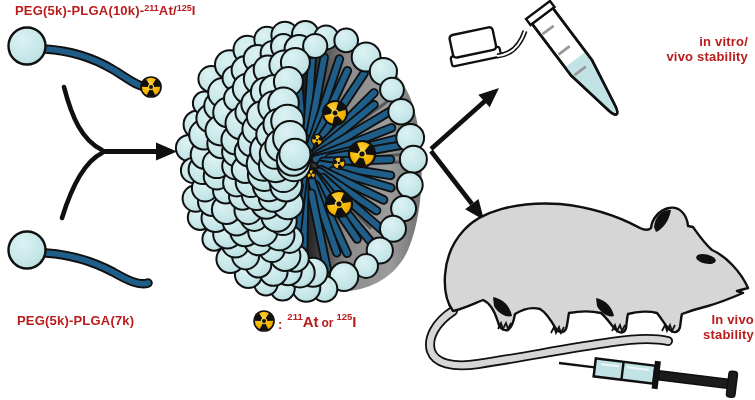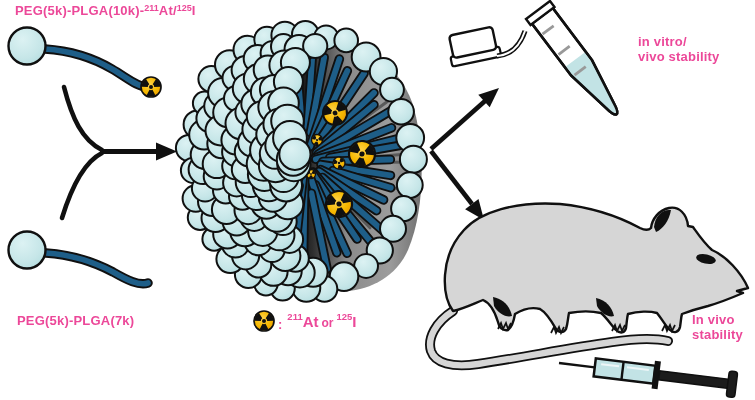--- a/index.html
+++ b/index.html
@@ -1,23 +1,23 @@
 <!DOCTYPE html>
 <html style="--corona-blue: #c6e6e8; --corona-blue-light: #daf1f2; --corona-blue-deep: #b2dcdf; --tail-blue: #1e5e88; --liquid-blue: #c2e3e5; --mouse-gray: #d6d6d6; --core-gray: #8f8f8f; --core-dark: #0a0a0a; --trefoil-yellow: #f5b800; --trefoil-yellow-light: #ffd44d; --trefoil-yellow-deep: #e89400; --outline-black: #111111; --tick-gray: #999999;"><head>
 <meta charset="utf-8">
 <style>
   html,body{margin:0;padding:0;background:#fff}
   .stage{
     position:relative;width:755px;height:400px;background:#ffffff;overflow:hidden;
-    font-family:"Liberation Sans",sans-serif;color:#ec4899;
+    font-family:"Liberation Sans",sans-serif;color:#b91c1c;
   }
   .stage svg.art{position:absolute;left:0;top:0}
   .caption{position:absolute;font-size:13px;font-weight:700;letter-spacing:.2px;white-space:nowrap}
   .caption .sup{font-size:9px;position:relative;top:-4.5px;letter-spacing:0}
-  .centered{text-align:left;white-space:normal;line-height:15px}
+  .centered{text-align:right;white-space:normal;line-height:15px}
   .legend-row{position:absolute;left:252px;top:309px;display:flex;align-items:center;font-weight:700}
   .legend-colon{font-size:13px;margin:6px 5px 0 2px}
   .legend-big{font-size:15px}
   .legend-or{font-size:12px;padding:0 3px;position:relative;top:2px}
   .legend-sup{font-size:9.5px;position:relative;top:-5px}
   
   .rb{stroke:#101010;stroke-width:9.5;stroke-linecap:round}
   .rf{stroke:var(--tail-blue);stroke-width:5.8;stroke-linecap:round}
   .rg{stroke:#5a5a5a;stroke-width:3;stroke-linecap:round}
   .corona{fill:url(#ballGrad);stroke:#101010;stroke-width:2}

